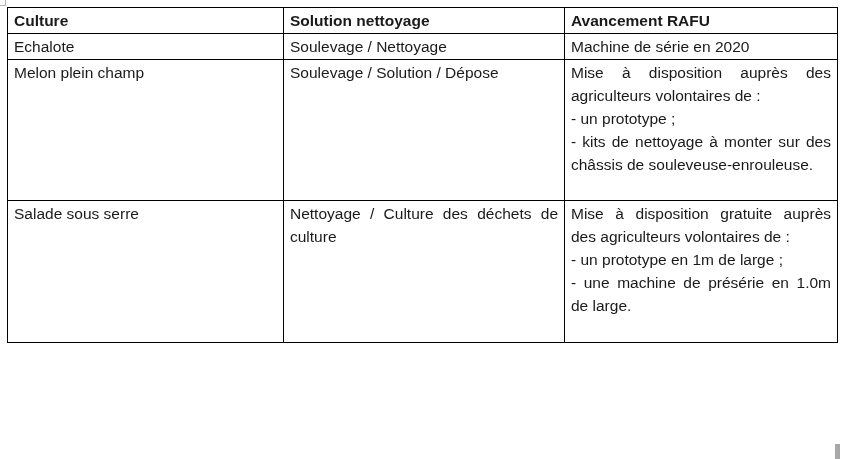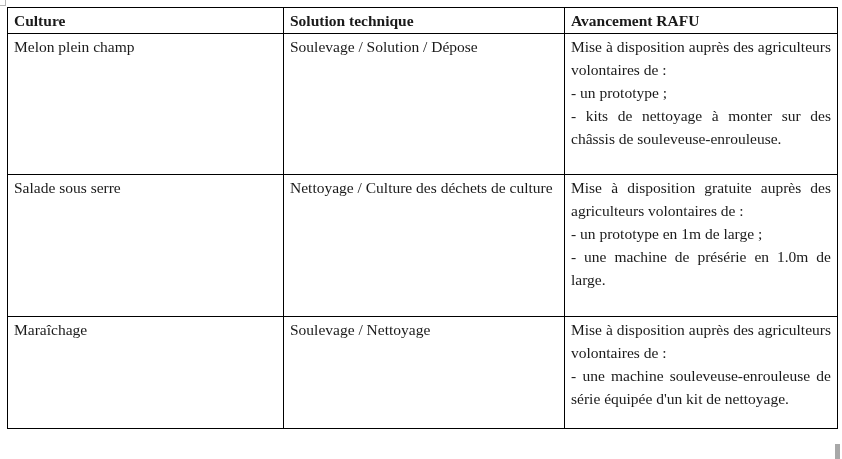--- a/index.html
+++ b/index.html
@@ -1,15 +1,15 @@
 <!DOCTYPE html>
 <html><head>
 <meta charset="utf-8">
 <style>
-  * { box-sizing: border-box; margin: 0; padding: 0; font-family: Liberation Serif, serif; }
+  * { box-sizing: border-box; margin: 0; padding: 0; }
   html, body {
     width: 842px; height: 459px;
     background: #ffffff;
     font-family: "Liberation Sans", "DejaVu Sans", sans-serif;
     color: #1a1a1a;
     overflow: hidden;
     position: relative;
   }
   .doc-table {
     position: absolute;
@@ -62,25 +62,36 @@
 
 <table class="doc-table">
   <colgroup>
     <col class="col-culture">
     <col class="col-solution">
     <col class="col-avancement">
   </colgroup>
   <thead>
     <tr>
       <th>Culture</th>
-      <th>Solution technique</th>
+      <th>Solution nettoyage</th>
       <th>Avancement RAFU</th>
     </tr>
   </thead>
   <tbody>
+    <tr class="row-echalote">
+      <td class="cell-text">
+        <p>Echalote</p>
+      </td>
+      <td class="cell-text">
+        <p>Soulevage / Nettoyage</p>
+      </td>
+      <td class="cell-text">
+        <p>Machine de série en 2020</p>
+      </td>
+    </tr>
     <tr class="row-melon">
       <td class="cell-text">
         <p>Melon plein champ</p>
       </td>
       <td class="cell-text">
         <p>Soulevage / Solution / Dépose</p>
       </td>
       <td class="cell-text cell-justify">
         <p>Mise à disposition auprès des agriculteurs volontaires de :</p>
         <p>- un prototype ;</p>
@@ -93,29 +104,17 @@
       </td>
       <td class="cell-text cell-justify">
         <p>Nettoyage / Culture des déchets de culture</p>
       </td>
       <td class="cell-text cell-justify">
         <p>Mise à disposition gratuite auprès des agriculteurs volontaires de :</p>
         <p>- un prototype en 1m de large ;</p>
         <p>- une machine de présérie en 1.0m de large.</p>
       </td>
     </tr>
-    <tr class="row-maraichage">
-      <td class="cell-text">
-        <p>Maraîchage</p>
-      </td>
-      <td class="cell-text">
-        <p>Soulevage / Nettoyage</p>
-      </td>
-      <td class="cell-text cell-justify">
-        <p>Mise à disposition auprès des agriculteurs volontaires de :</p>
-        <p>- une machine souleveuse-enrouleuse de série équipée d'un kit de nettoyage.</p>
-      </td>
-    </tr>
   </tbody>
 </table>
 
 <div class="table-move-handle"></div>
 <div class="table-resize-handle"></div>
 
 </body></html>

